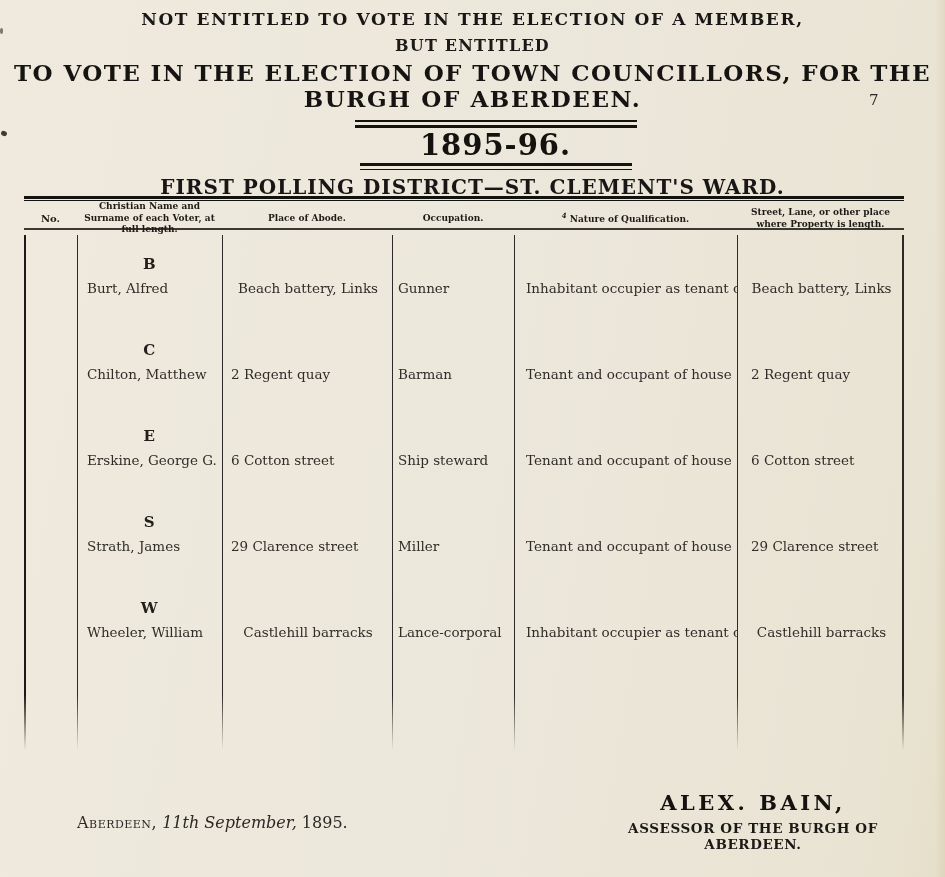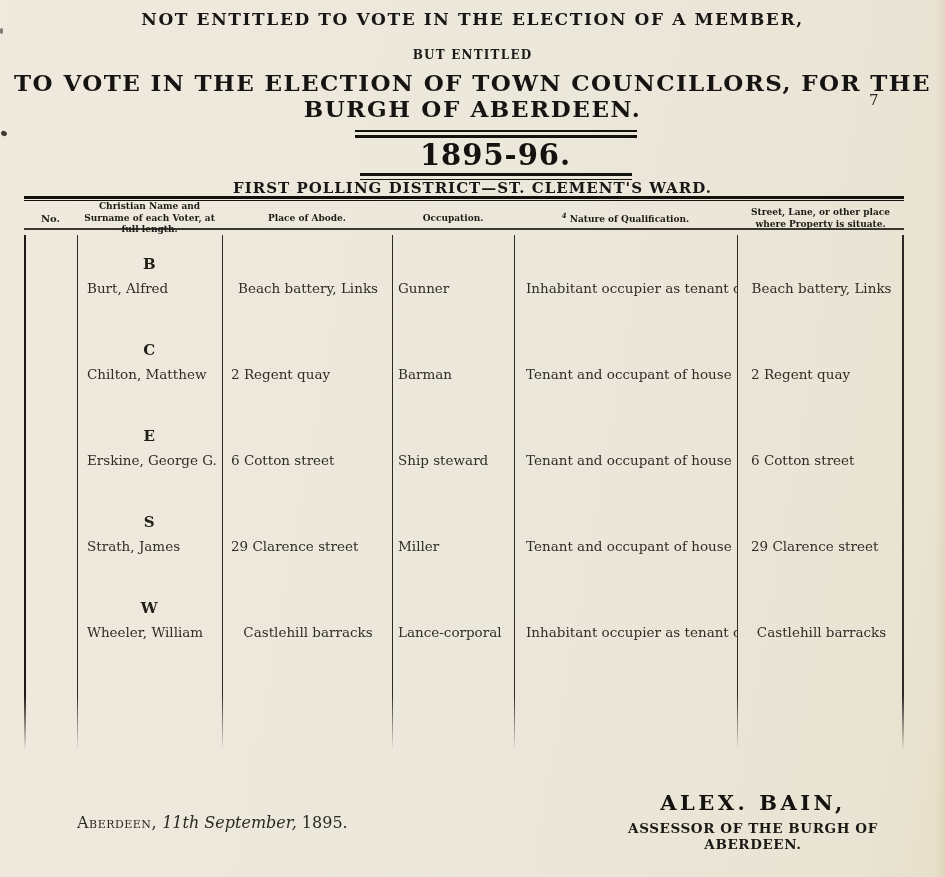--- a/index.html
+++ b/index.html
@@ -6,29 +6,29 @@
   body{font-family:"DejaVu Serif","Liberation Serif",serif;background:#ece7db;}
   .page{position:relative;width:945px;height:877px;
         background:linear-gradient(100deg,#efeadd 0%,#ece7db 55%,#e9e3d3 92%,#e6dfc9 100%);
         color:#23211e;}
   .page::after{content:"";position:absolute;top:0;right:0;width:10px;height:100%;
         background:linear-gradient(to right,rgba(190,170,120,0) 0%,rgba(190,170,120,.18) 100%);pointer-events:none;}
 
   
   .hdr{ text-align:center; }
   .t1{padding-top:9px;font-size:17px;font-weight:bold;letter-spacing:1.6px;line-height:20px;color:#191715;}
-  .t2{margin-top:20px;font-size:12px;font-weight:bold;letter-spacing:1.2px;line-height:13px;color:#1c1a18;}
+  .t2{margin-top:10px;font-size:16px;font-weight:bold;letter-spacing:1.2px;line-height:13px;color:#1c1a18;}
   .t3{margin-top:8px;font-size:23px;font-weight:bold;letter-spacing:1.4px;line-height:26px;color:#161412;}
   .t4{font-size:23px;font-weight:bold;letter-spacing:1.6px;line-height:26px;color:#161412;}
   .pageno{position:absolute;left:869px;top:91px;font-size:15px;color:#2a2824;}
   .yearblock{width:282px;margin:8px auto 0;position:relative;left:23px;}
   .rule-a{height:3px;border-top:2px solid #15130f;border-bottom:3px solid #15130f;}
   .year{font-size:29px;font-weight:bold;letter-spacing:1px;line-height:30px;margin:2px 0 3px;color:#14120e;}
   .rule-b{height:3px;border-top:3px solid #15130f;border-bottom:1px solid #15130f;width:272px;margin:0 auto;}
-  .district{font-size:15px;font-weight:bold;letter-spacing:1px;line-height:16px;color:#191715;}
+  .district{margin-top:9px;font-size:20px;font-weight:bold;letter-spacing:1px;line-height:16px;color:#191715;}
 
   
   .sheet{position:absolute;left:24px;top:196px;width:880px;}
   .toprule{height:1px;border-top:3px solid #14120e;border-bottom:1px solid #14120e;}
   .grid{display:grid;grid-template-columns:53px 145px 170px 122px 223px 167px;}
   .thead{height:27px;align-items:center;}
   .th{font-size:9px;font-weight:bold;text-align:center;line-height:1.3;padding:0 3px;color:#1d1b17;}
   .th.no{font-size:10px;}
   .qmark{font-size:7px;font-style:italic;vertical-align:super;margin-right:3px;}
   .headsep{height:0;border-top:2px solid #3a3833;}
@@ -87,21 +87,21 @@
 
   <div class="sheet">
     <div class="toprule"></div>
 
     <div class="grid thead">
       <div class="th no">No.</div>
       <div class="th">Christian Name and Surname of each Voter, at full length.</div>
       <div class="th">Place of Abode.</div>
       <div class="th">Occupation.</div>
       <div class="th"><span class="qmark">4</span><span>Nature of Qualification.</span></div>
-      <div class="th">Street, Lane, or other place where Property is situate.</div>
+      <div class="th">Street, Lane, or other place where Property is length.</div>
     </div>
 
     <div class="headsep"></div>
 
     <div class="tbody">
       <div class="vlines">
         <div class="vl l0"></div>
         <div class="vl l1"></div>
         <div class="vl l2"></div>
         <div class="vl l3"></div>

